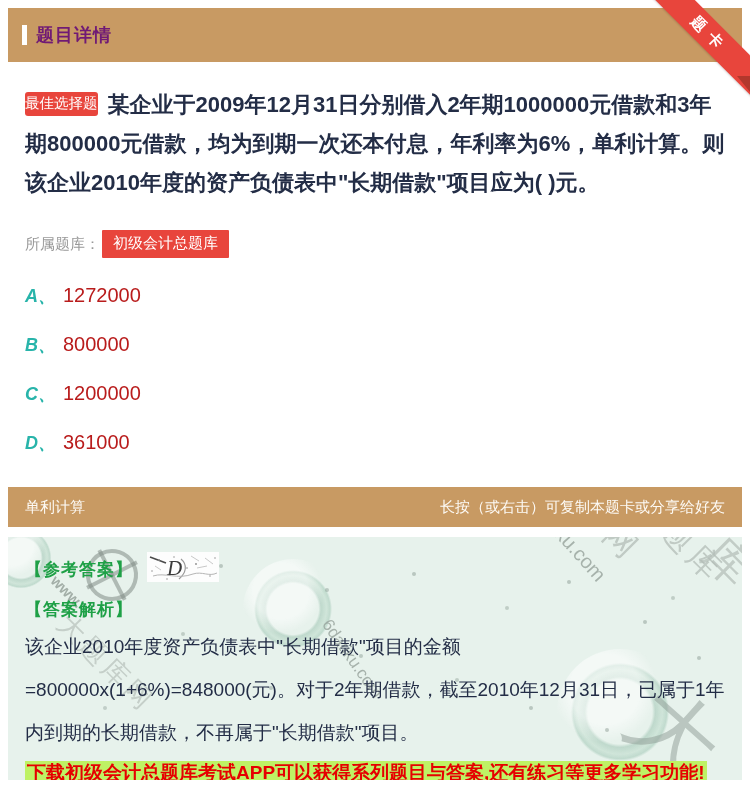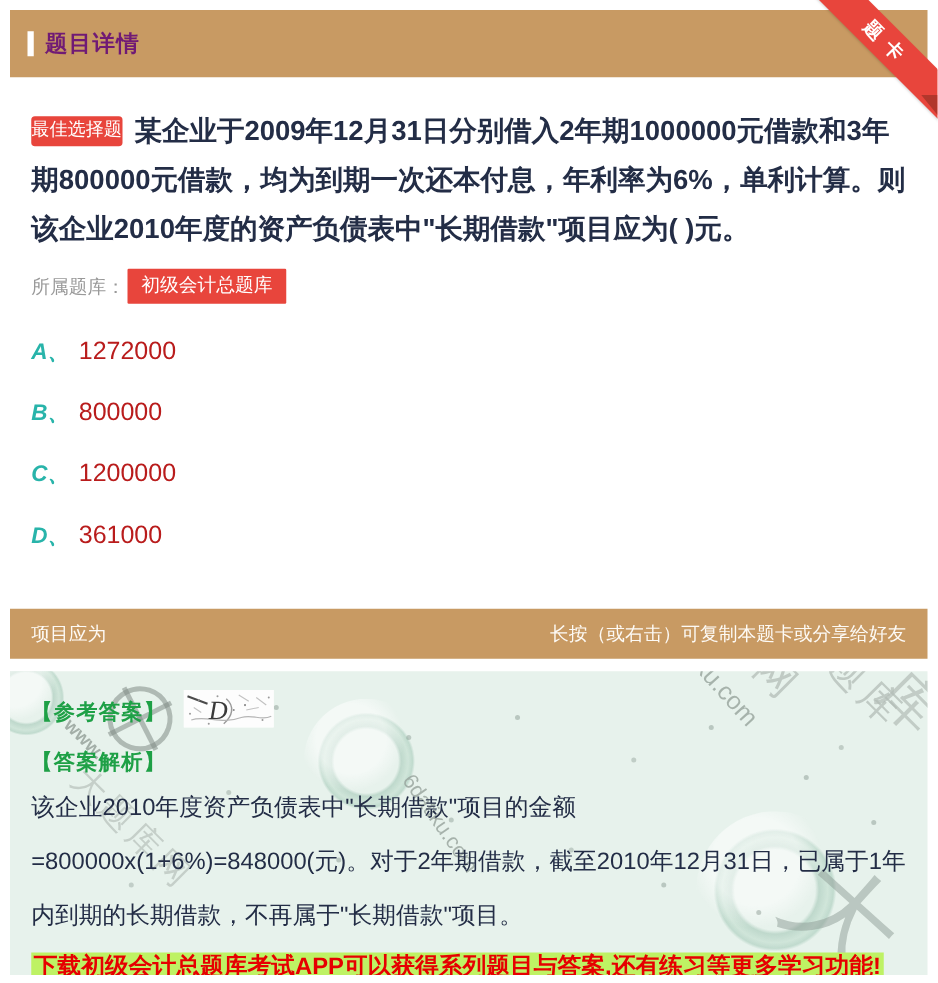--- a/index.html
+++ b/index.html
@@ -32,21 +32,21 @@
     border-top:16px solid #b2372c; border-left:13px solid transparent;
   }
 
   
   .question-section { position:relative; background:#fff; min-height:423px; padding:23px 17px 0; }
   .question-text { color:#232d46; font-size:22px; line-height:39px; font-weight:600; }
   .type-badge {
     display:inline-block; background:#e8453c; color:#fff; font-size:14.5px; font-weight:normal;
     padding:3px 0 4px; border-radius:3px; margin-right:10px; vertical-align:4px; line-height:1.2;
   }
-  .bank-row { margin-top:13px; display:flex; align-items:center; }
+  .bank-row { margin-top:28px; display:flex; align-items:center; }
   .bank-label { color:#999; font-size:15px; }
   .bank-badge {
     display:inline-block; background:#e8453c; color:#fff; font-size:15px;
     padding:4px 11px 5px; border-radius:1px; margin-left:2px; cursor:pointer;
   }
   .options { margin-top:26px; list-style:none; }
   .option { display:flex; align-items:baseline; margin-bottom:25px; cursor:pointer; }
   .opt-letter {
     color:#28b4aa; font-size:18px; font-weight:bold; font-style:italic;
     width:38px; flex:0 0 38px;
@@ -158,21 +158,21 @@
         <span class="opt-value">1200000</span>
       </li>
       <li class="option">
         <span class="opt-letter">D、</span>
         <span class="opt-value">361000</span>
       </li>
     </ul>
   </div>
 
   <div class="answer-header">
-    <span>项目应为</span>
+    <span>单利计算</span>
     <span>长按（或右击）可复制本题卡或分享给好友</span>
   </div>
 
   <div class="answer-body">
 
     <div class="ring ring-0"></div>
     <div class="ring ring-1"></div>
     <div class="ring ring-2"></div>
     <div class="ring ring-3"></div>
     <div class="x-logo"></div>

